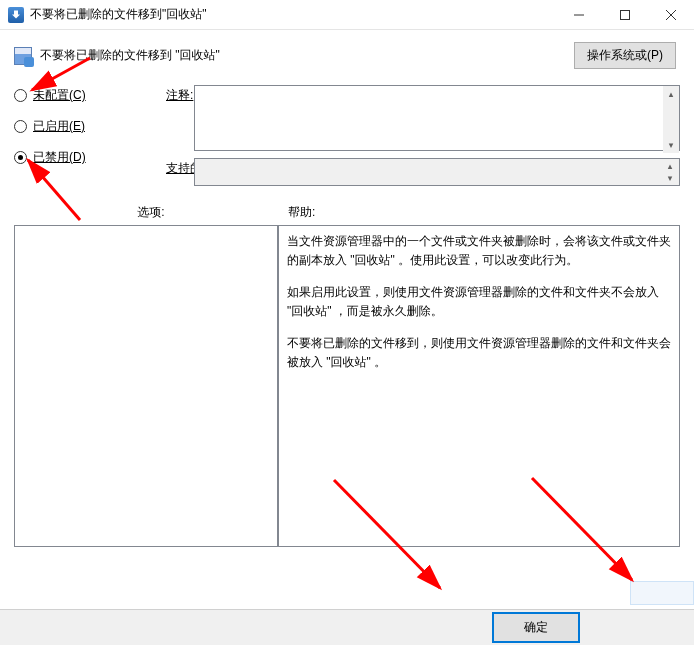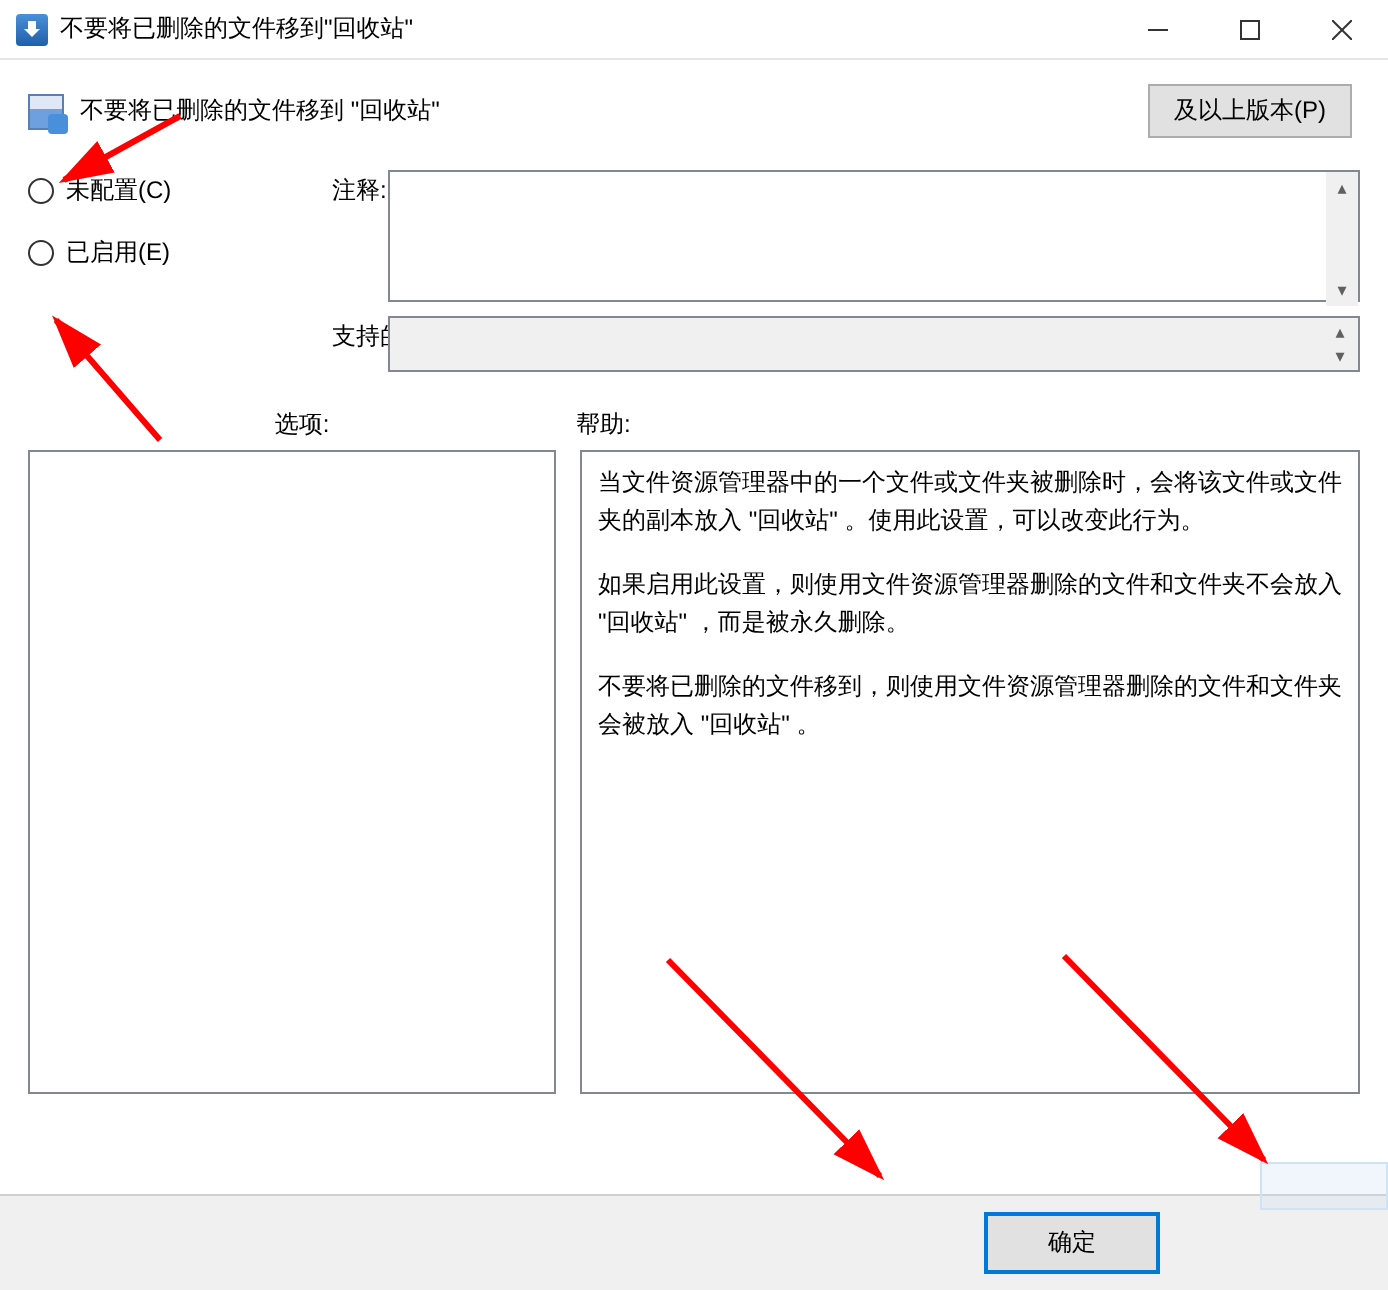--- a/index.html
+++ b/index.html
@@ -95,20 +95,21 @@
 
   
   .main {
     display: grid;
     grid-template-columns: 120px 60px 1fr;
     grid-template-rows: auto auto;
     column-gap: 0;
     row-gap: 4px;
     padding: 8px 14px 0 14px;
     align-items: start;
+    text-decoration: underline;
   }
 
   .radio-column {
     grid-column: 1;
     grid-row: 1 / span 2;
     display: flex;
     flex-direction: column;
     gap: 14px;
     padding-top: 2px;
   }
@@ -174,40 +175,39 @@
   
   .lower-labels {
     display: flex;
     padding: 18px 14px 4px 14px;
   }
   .lower-labels .col-a { width: 274px; text-align: center; }
   .lower-labels .col-b { flex: 1; }
 
   .lower-panes {
     display: flex;
-    gap: 12px;
     padding: 0 14px;
   }
   .pane {
     border: 1px solid #828790;
     background: #fff;
     height: 322px;
     padding: 6px 8px;
     overflow: hidden;
     position: relative;
   }
   .pane-options { width: 264px; }
   .pane-help { flex: 1; line-height: 1.55; }
   .pane-help p { margin: 0 0 14px 0; }
 
   
   .actionbar {
     position: absolute;
     left: 0; right: 0; bottom: 0;
-    height: 48px;
+    height: 36px;
     background: #f0f0f0;
     border-top: 1px solid #d0d0d0;
     display: flex;
     align-items: center;
     justify-content: flex-end;
     padding-right: 114px;
   }
 
   
   .arrows {
@@ -248,35 +248,39 @@
           <line x1="10" y1="0" x2="0" y2="10" stroke="#333" stroke-width="1"></line>
         </svg>
     </div>
   </div>
 </div>
 
 <div class="subheader">
   <span class="sicon"></span>
   <span class="sub-title">不要将已删除的文件移到 "回收站"</span>
   <div class="nav-buttons">
-    <button class="btn">及以上版本(P)</button>
+    <button class="btn">操作系统或(P)</button>
   </div>
 </div>
 
 <div class="main">
 
   <div class="radio-column">
     <label class="radio-option">
       <span class="radio"></span>
       <span>未配置(C)</span>
     </label>
     <label class="radio-option">
       <span class="radio"></span>
       <span>已启用(E)</span>
     </label>
+    <label class="radio-option">
+      <span class="radio checked"></span>
+      <span>已禁用(D)</span>
+    </label>
   </div>
 
   <div class="label-cell" style="grid-row:1">注释:</div>
   <div class="field-cell" style="grid-row:1;position:relative">
     <textarea class="notes-box" style=""></textarea>
     <div class="scroll-stub">
         <span>▴</span>
         <span>▾</span>
       </div>
   </div>

